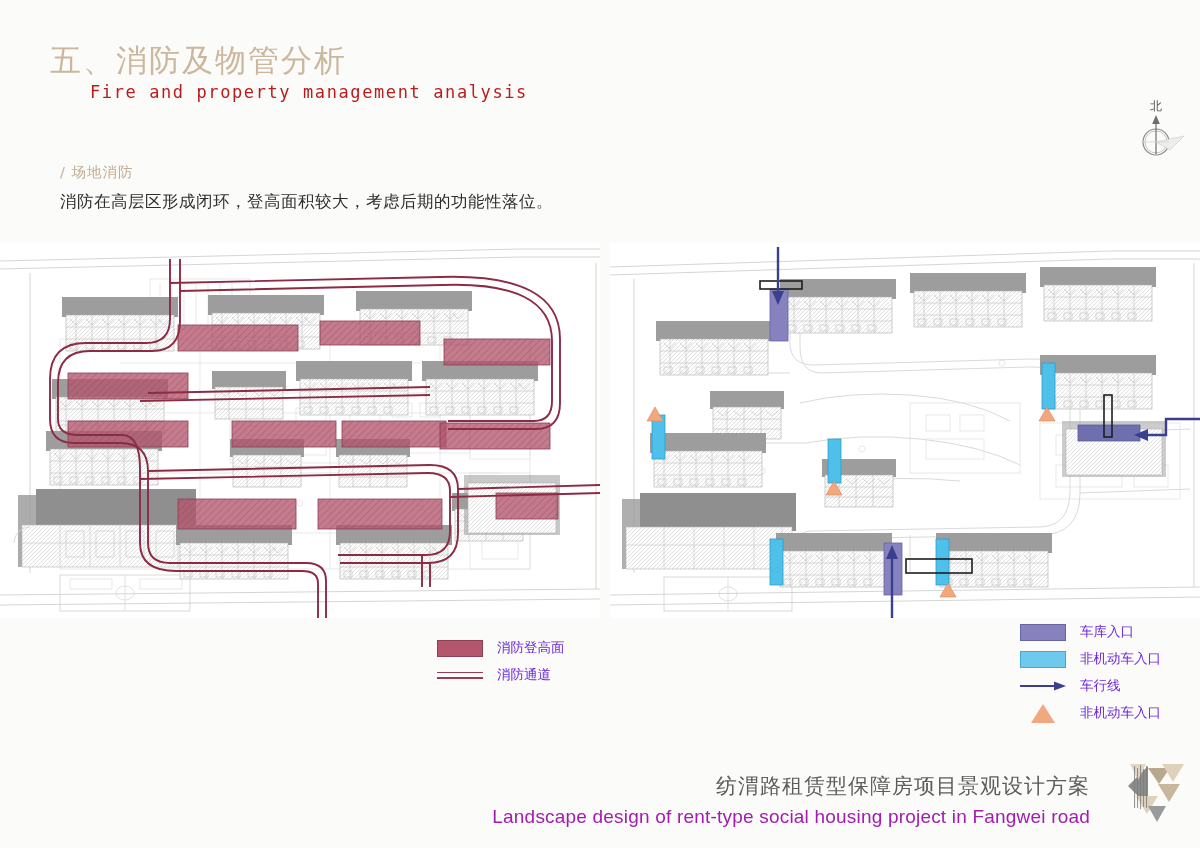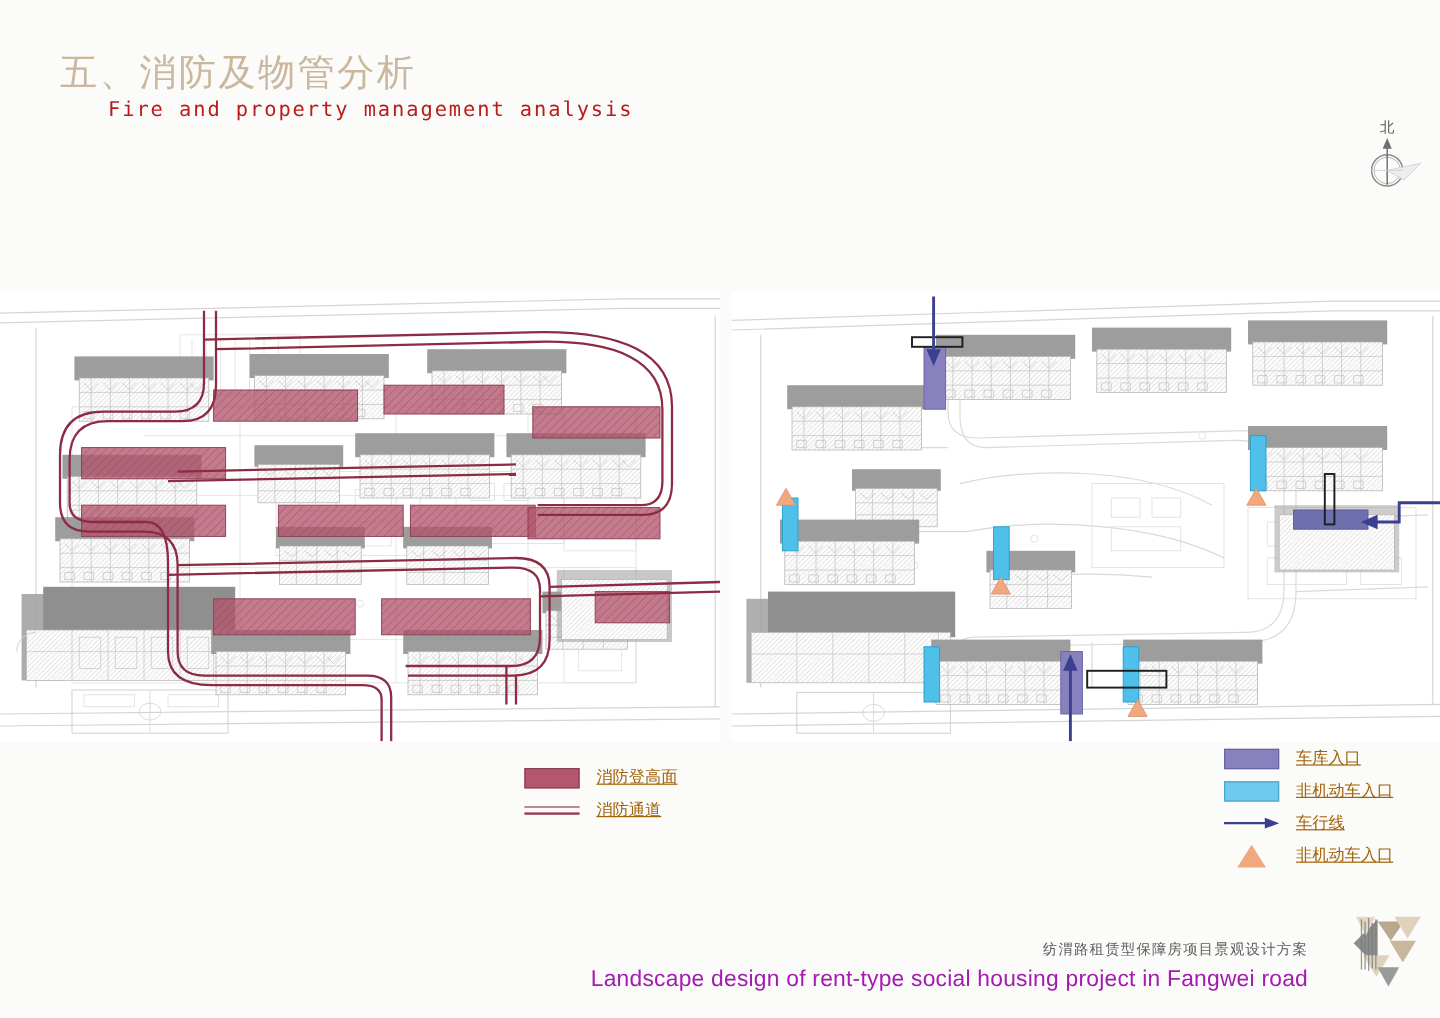--- a/index.html
+++ b/index.html
@@ -56,33 +56,33 @@
   #plan-left{left:0;width:600px;}
   #plan-right{left:610px;width:590px;}
   .plan svg{display:block;}
 
   
   .legend{position:absolute;}
   #legend-left{left:437px;top:636px;}
   #legend-right{left:1020px;top:620px;}
   .leg-row{display:flex;align-items:center;height:24px;margin-bottom:3px;}
   .leg-key{width:46px;display:flex;align-items:center;justify-content:center;margin-right:14px;}
-  .leg-text{font-size:13.5px;color:#a16207;font-family:"DejaVu Sans",sans-serif;white-space:nowrap;text-decoration:underline;}
+  .leg-text{font-size:13.5px;color:#6d28d9;font-family:"DejaVu Sans",sans-serif;white-space:nowrap;}
   .sw-fill{width:44px;height:15px;background:#b4566e;border:1px solid #8d3f55;}
   .sw-dbl{width:46px;height:7px;position:relative;}
   .sw-dbl:before,.sw-dbl:after{content:"";position:absolute;left:0;width:46px;height:1.6px;background:#9b3a52;}
   .sw-dbl:before{top:0;}
   .sw-dbl:after{bottom:0;}
   .sw-purple{width:44px;height:15px;background:#8781bd;border:1px solid #6a64a6;}
   .sw-cyan{width:44px;height:15px;background:#6ec9ec;border:1px solid #46a8d0;}
   .sw-tri{width:0;height:0;border-left:12px solid transparent;border-right:12px solid transparent;border-bottom:19px solid #f2a87f;}
 
   
   .footer{position:absolute;right:110px;bottom:20px;text-align:right;}
-  .foot-cn{font-size:12px;color:#5d5d5d;letter-spacing:1px;font-family:Liberation Mono, monospace;white-space:nowrap;}
+  .foot-cn{font-size:21px;color:#5d5d5d;letter-spacing:1px;font-family:Liberation Mono, monospace;white-space:nowrap;}
   .foot-en{font-size:19px;color:#a21caf;letter-spacing:.2px;margin-top:6px;font-family:"Liberation Sans",sans-serif;white-space:nowrap;}
   .logo{position:absolute;right:0px;bottom:18px;width:100px;height:80px;}
 </style>
 </head>
 <body>
 
 <div class="slide">
 
   <div class="title-cn">五、消防及物管分析</div>
   <div class="title-en">Fire and property management analysis</div>
@@ -92,20 +92,24 @@
     <svg width="60" height="66" viewBox="0 0 60 66">
       <circle cx="30" cy="44" r="13" fill="none" stroke="#8a8a8a" stroke-width="1.2"></circle>
       <circle cx="30" cy="44" r="11" fill="none" stroke="#b6b6b6" stroke-width="0.8"></circle>
       <line x1="30" y1="56" x2="30" y2="22" stroke="#6e6e6e" stroke-width="1.2"></line>
       <polygon points="30,17 26.2,26 33.8,26" fill="#6e6e6e"></polygon>
       <path d="M30 44 L58 38 L44 52 Z" fill="#eeeeee" stroke="#cfcfcf" stroke-width="0.7"></path>
       <line x1="17" y1="44" x2="43" y2="44" stroke="#cfcfcf" stroke-width="0.7"></line>
     </svg>
   </div>
 
+  <div class="sec" id="sec-left">
+    <div class="sec-label">/ 场地消防</div>
+    <div class="sec-body">消防在高层区形成闭环，登高面积较大，考虑后期的功能性落位。</div>
+  </div>
   <div class="sec" id="sec-right">
   </div>
 
   <div class="plan" id="plan-left">
   <svg width="600" height="375" viewBox="0 0 600 375">
     <defs>
       <pattern id="hatch" width="5" height="5" patternUnits="userSpaceOnUse" patternTransform="rotate(45)">
         <rect width="5" height="5" fill="#b4566e" fill-opacity="0.78"></rect>
         <line x1="0" y1="0" x2="0" y2="5" stroke="#8d3f55" stroke-width="1.1" stroke-opacity="0.55"></line>
       </pattern>

